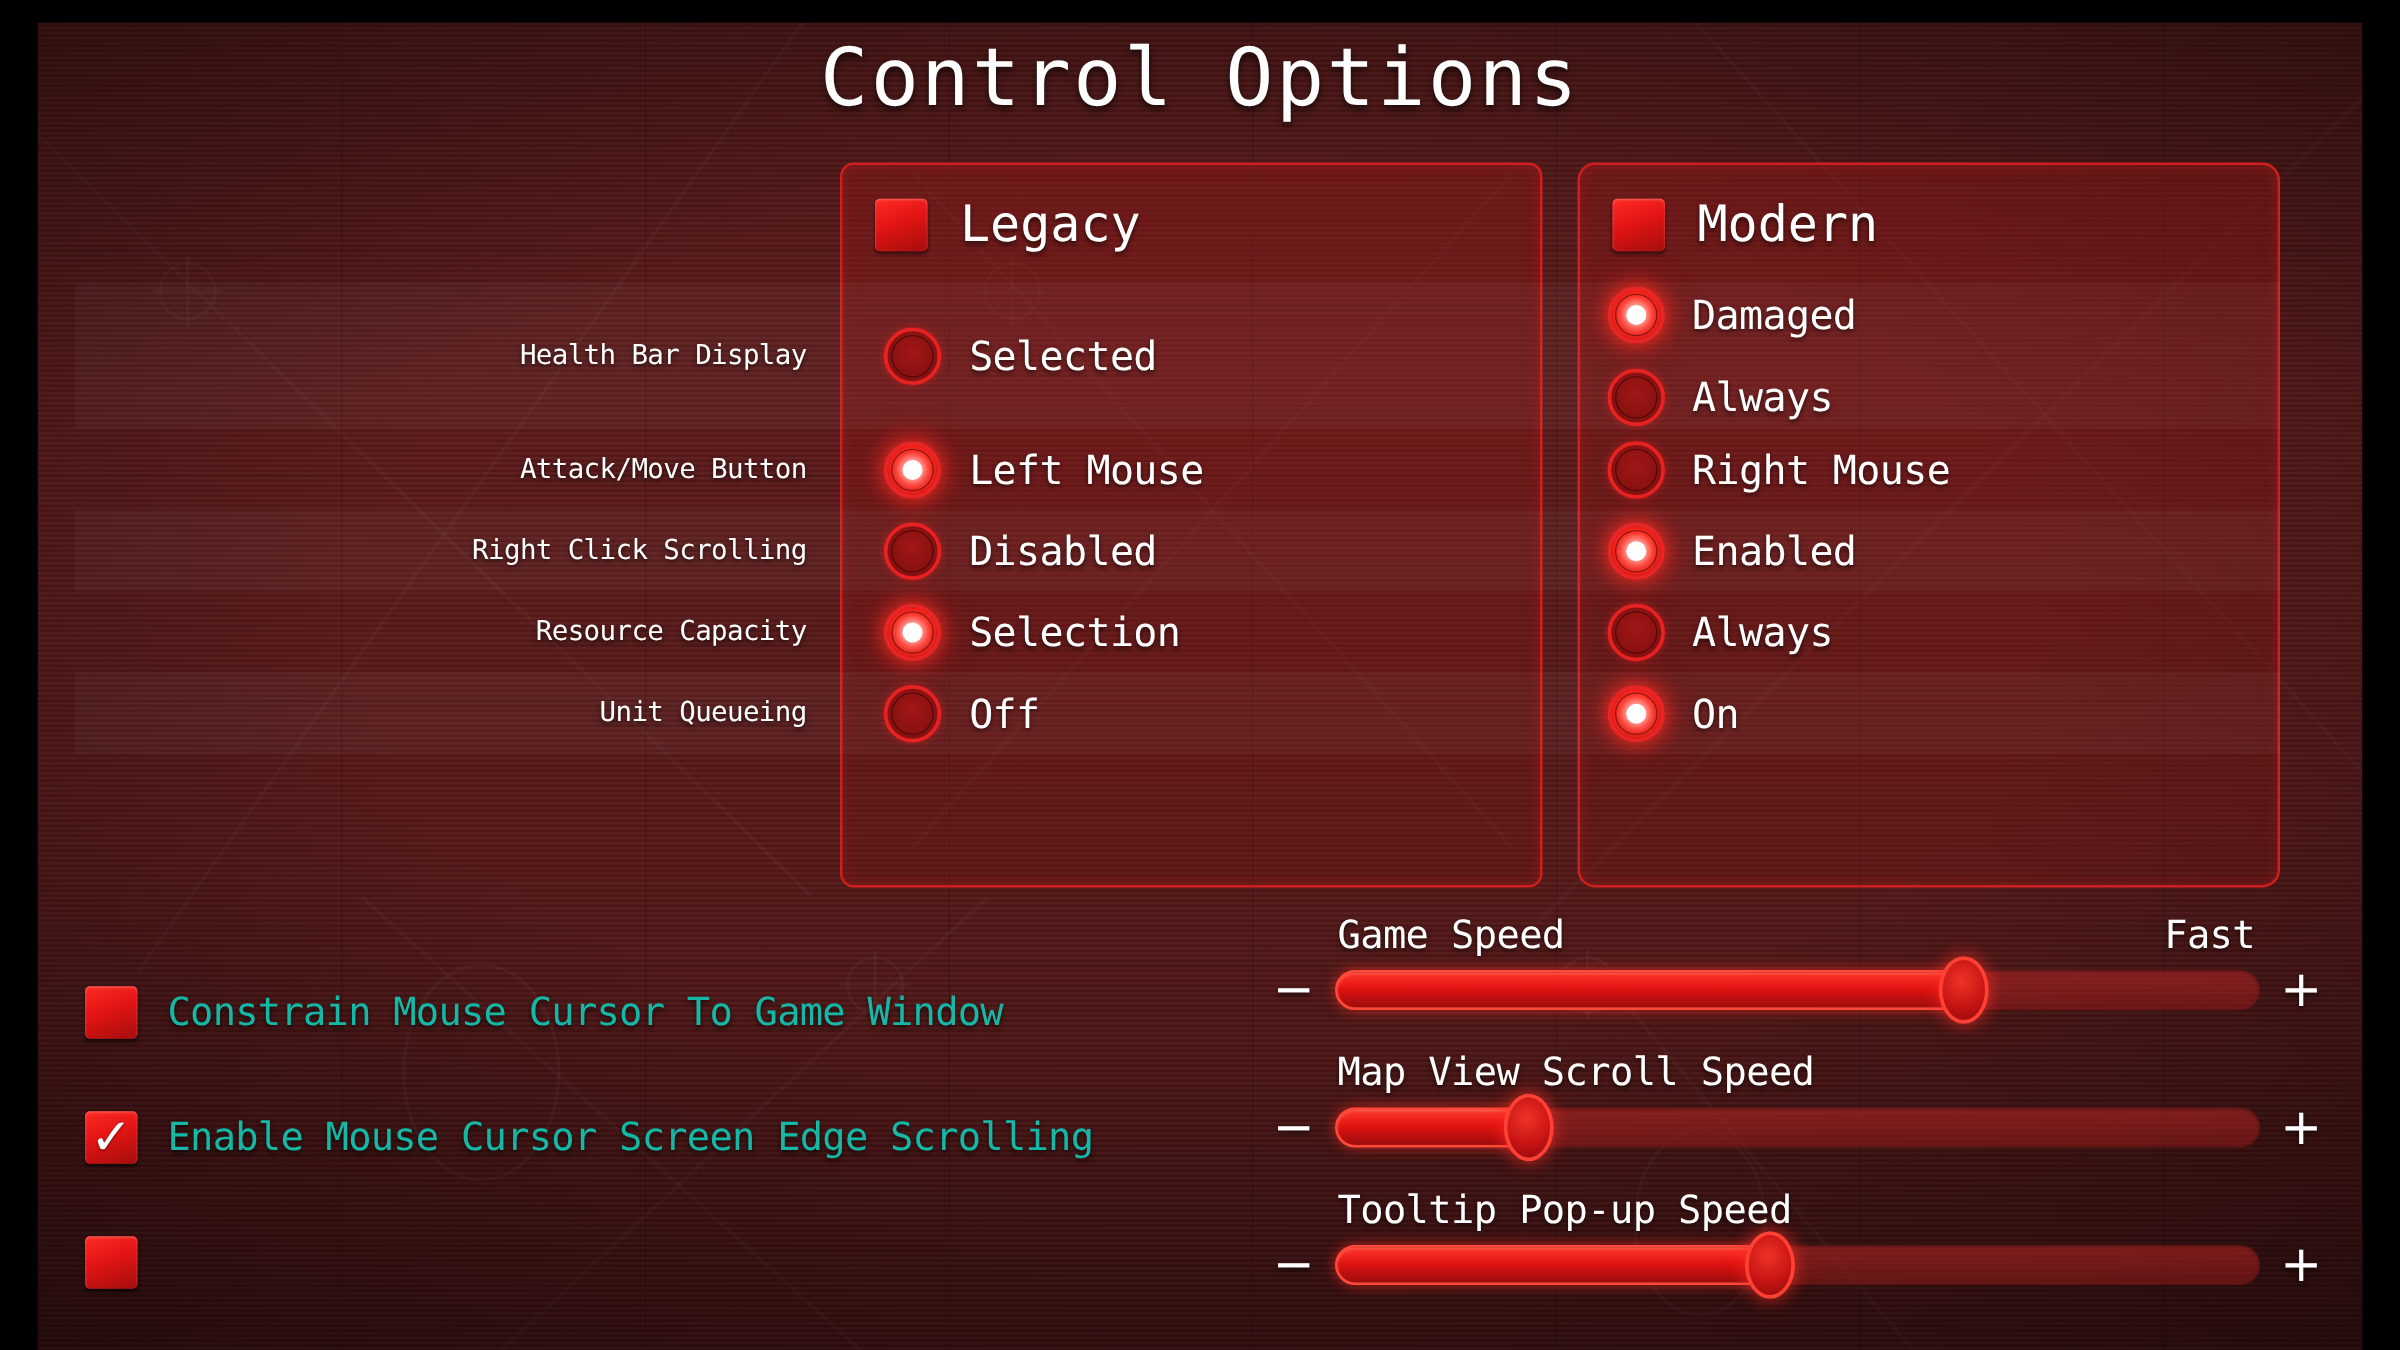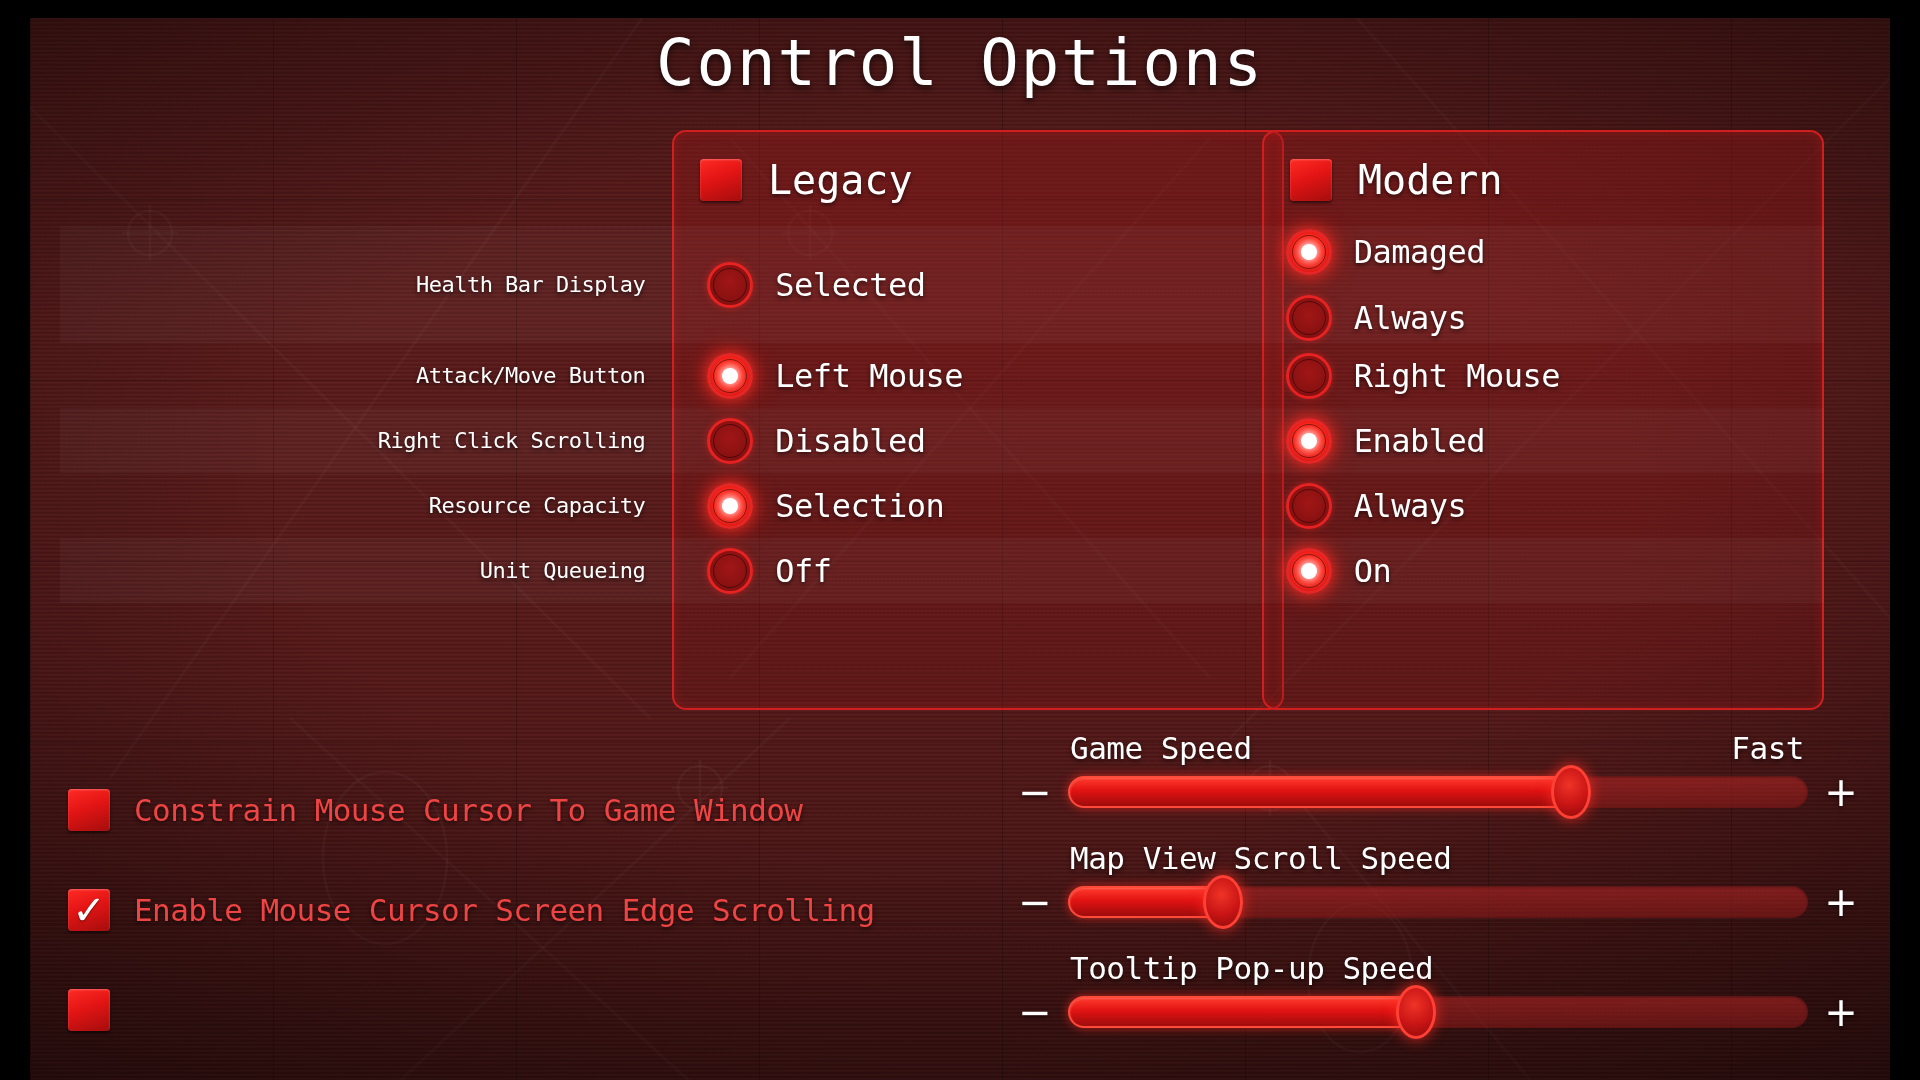--- a/index.html
+++ b/index.html
@@ -67,21 +67,21 @@
   
   .opt-panel{
     position:absolute;
     top:130px;
     border:2px solid #cf1f1f;
     border-radius:14px;
     background:linear-gradient(180deg, rgba(150,24,24,.40) 0%, rgba(120,20,20,.26) 100%);
     box-shadow:0 0 12px rgba(220,30,30,.28) inset;
     z-index:15;
   }
-  #panel-legacy{ left:672px; width:612px; height:580px; }
+  #panel-legacy{ left:672px; width:562px; height:580px;border-radius:11px; }
   #panel-modern{ left:1262px; width:562px; height:580px; }
 
   .panel-head{
     display:flex; align-items:center;
     height:96px; padding-left:26px; gap:26px;
   }
   .panel-head .label{
     font-size:40px; color:#fff;
     font-family:"DejaVu Sans Mono", monospace;
     text-shadow:0 2px 4px rgba(0,0,0,.6);
@@ -150,21 +150,21 @@
     font-family:"DejaVu Sans Mono", monospace;
     text-shadow:0 2px 4px rgba(0,0,0,.6);
     letter-spacing:-0.5px;
     white-space:nowrap;
   }
 
   
   #cb-list{ position:absolute; left:68px; top:760px; z-index:18; }
   .cb-row{ display:flex;align-items:center;gap:24px;height:100px; }
   .cb-row .cb-label{
-    font-size:31px;color:#ef4444;
+    font-size:31px;color:#14b8a6;
     font-family:"DejaVu Sans Mono", monospace;
     text-shadow:0 2px 4px rgba(0,0,0,.65);
     letter-spacing:-0.6px;
   }
 
   
   #sliders{ position:absolute; left:1018px; top:730px; width:840px; z-index:18; }
   .sl-block{ margin-bottom:22px; }
   .sl-top{ display:flex;justify-content:space-between;align-items:flex-end; padding:0 54px 0 52px; }
   .sl-name, .sl-right{

